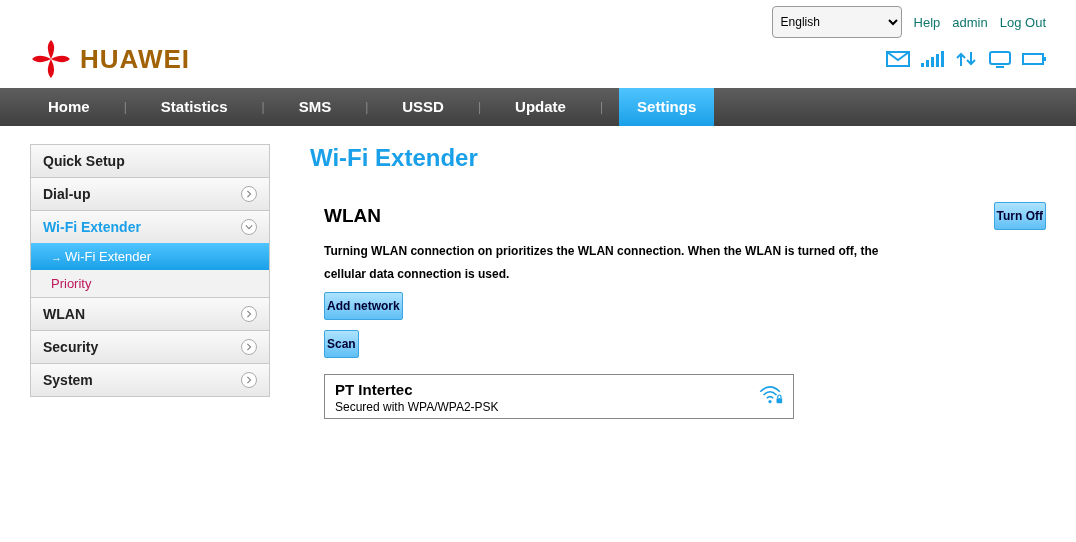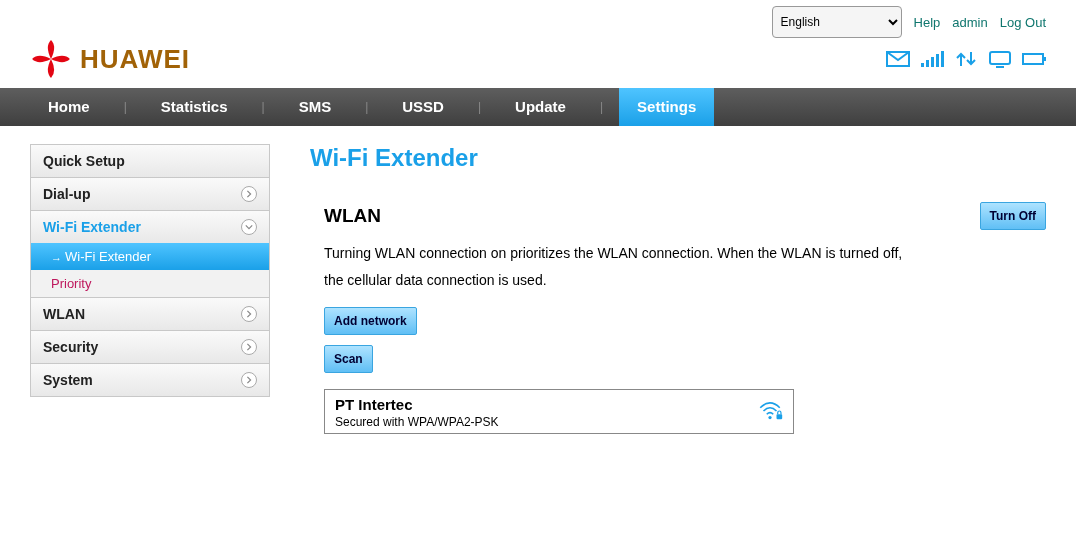--- a/index.html
+++ b/index.html
@@ -49,25 +49,25 @@
   }
   .sub-item.selected {
     background: linear-gradient(#4fc4ff, #1aa0e8); color: #fff;
   }
   .sub-item.selected::before { content: "→ "; font-size: 11px; }
   .main { flex: 1; }
   .page-title { color: #1aa0e8; font-size: 24px; font-weight: bold; margin-bottom: 30px; }
   .section { padding-left: 14px; }
   .section-head { display: flex; justify-content: space-between; align-items: center; margin-bottom: 10px; }
   .section-title { font-size: 19px; font-weight: bold; }
-  .section-desc { font-size: 14px; line-height: 1.9; margin-bottom: 14px; max-width: 590px; }
+  .section-desc { font-size: 12px; line-height: 1.9; margin-bottom: 6px; max-width: 590px; font-weight: bold; }
   .blue-btn {
     background: linear-gradient(#aee3ff, #60bff5);
     border: 1px solid #3aa5e0; color: #003; font-size: 12px; font-weight: bold;
-    padding: 6px 9px; cursor: pointer; border-radius: 2px; display: inline-block; margin-bottom: 10px;
+    padding: 6px 2px; cursor: pointer; border-radius: 2px; display: inline-block; margin-bottom: 10px;
   }
   .network-card {
     border: 1px solid #888; width: 470px; padding: 6px 10px 4px 10px;
     display: flex; justify-content: space-between; align-items: center; margin-top: 6px;
   }
   .net-left { }
   .net-name { font-size: 15px; font-weight: bold; margin-bottom: 2px; }
   .net-sec  { font-size: 12px; }
   .net-signal svg { width: 26px; height: 22px; }
   .chev-circle {

